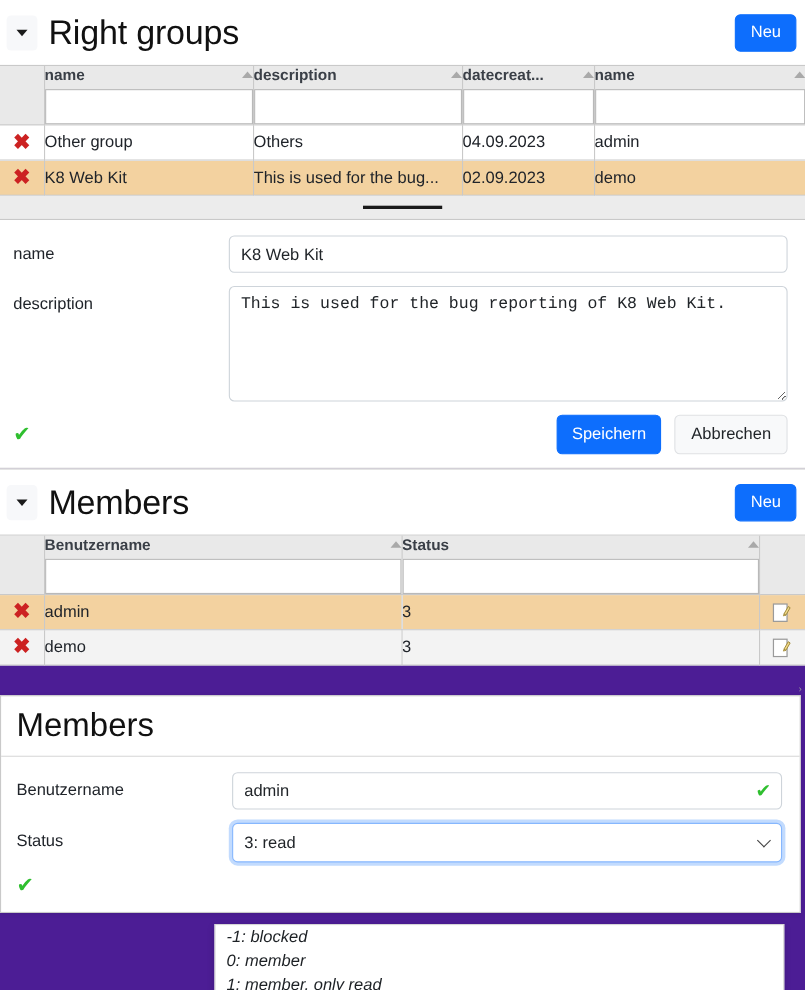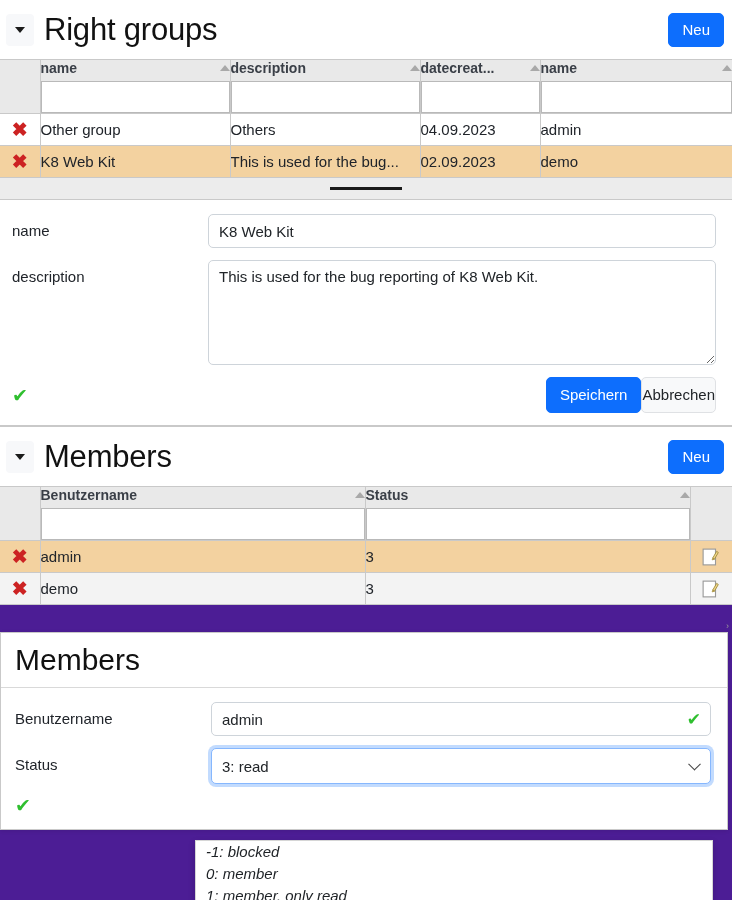--- a/index.html
+++ b/index.html
@@ -43,21 +43,21 @@
   .btn-primary {
     background: #0d6efd; color: #fff;
     border: 1px solid #0d6efd; border-radius: 5px;
     font-size: 15px; padding: 7px 13px;
     cursor: pointer; font-family: "Liberation Sans", sans-serif;
     line-height: 1.2;
   }
   .btn-secondary {
     background: #f8f9fa; color: #212529;
     border: 1px solid #dfe1e4; border-radius: 5px;
-    font-size: 15px; padding: 8px 0;
+    font-size: 15px; padding: 8px 14px;
     cursor: pointer; font-family: "Liberation Sans", sans-serif;
     line-height: 1.2;
   }
 
   
   table.grid { width: 100%; border-collapse: collapse; table-layout: fixed; }
   table.grid th, table.grid td {
     border-right: 1px solid #c9c9c9;
     border-bottom: 1px solid #c9c9c9;
     padding: 0;
@@ -131,25 +131,25 @@
     flex: 1 1 auto; height: 34px;
     border: 1px solid #ced4da; border-radius: 5px;
     font-size: 15px; padding: 4px 10px; color: #212529;
     background: #fff; font-family: "Liberation Sans", sans-serif;
   }
   .txt-area {
     flex: 1 1 auto; height: 105px;
     border: 1px solid #ced4da; border-radius: 5px;
     font-size: 15px; padding: 7px 10px; color: #212529;
     background: #fff; resize: vertical;
-    font-family: Liberation Sans, sans-serif;
+    font-family: Liberation Mono, monospace;
   }
   .form-foot { display: flex; align-items: center; margin-top: 6px; }
   .ok-check { font-size: 19px; color: #2fbf2f; line-height: 1; }
-  .foot-btns { margin-left: auto; display: flex; gap: 0; }
+  .foot-btns { margin-left: auto; display: flex; gap: 12px; }
 
   
   .dialog {
     position: absolute; left: 0; top: 632px;
     width: 728px;
     background: #fff;
     border: 1px solid #c9c9c9;
     box-shadow: 0 1px 4px rgba(0,0,0,0.10);
   }
   .dialog-head {

